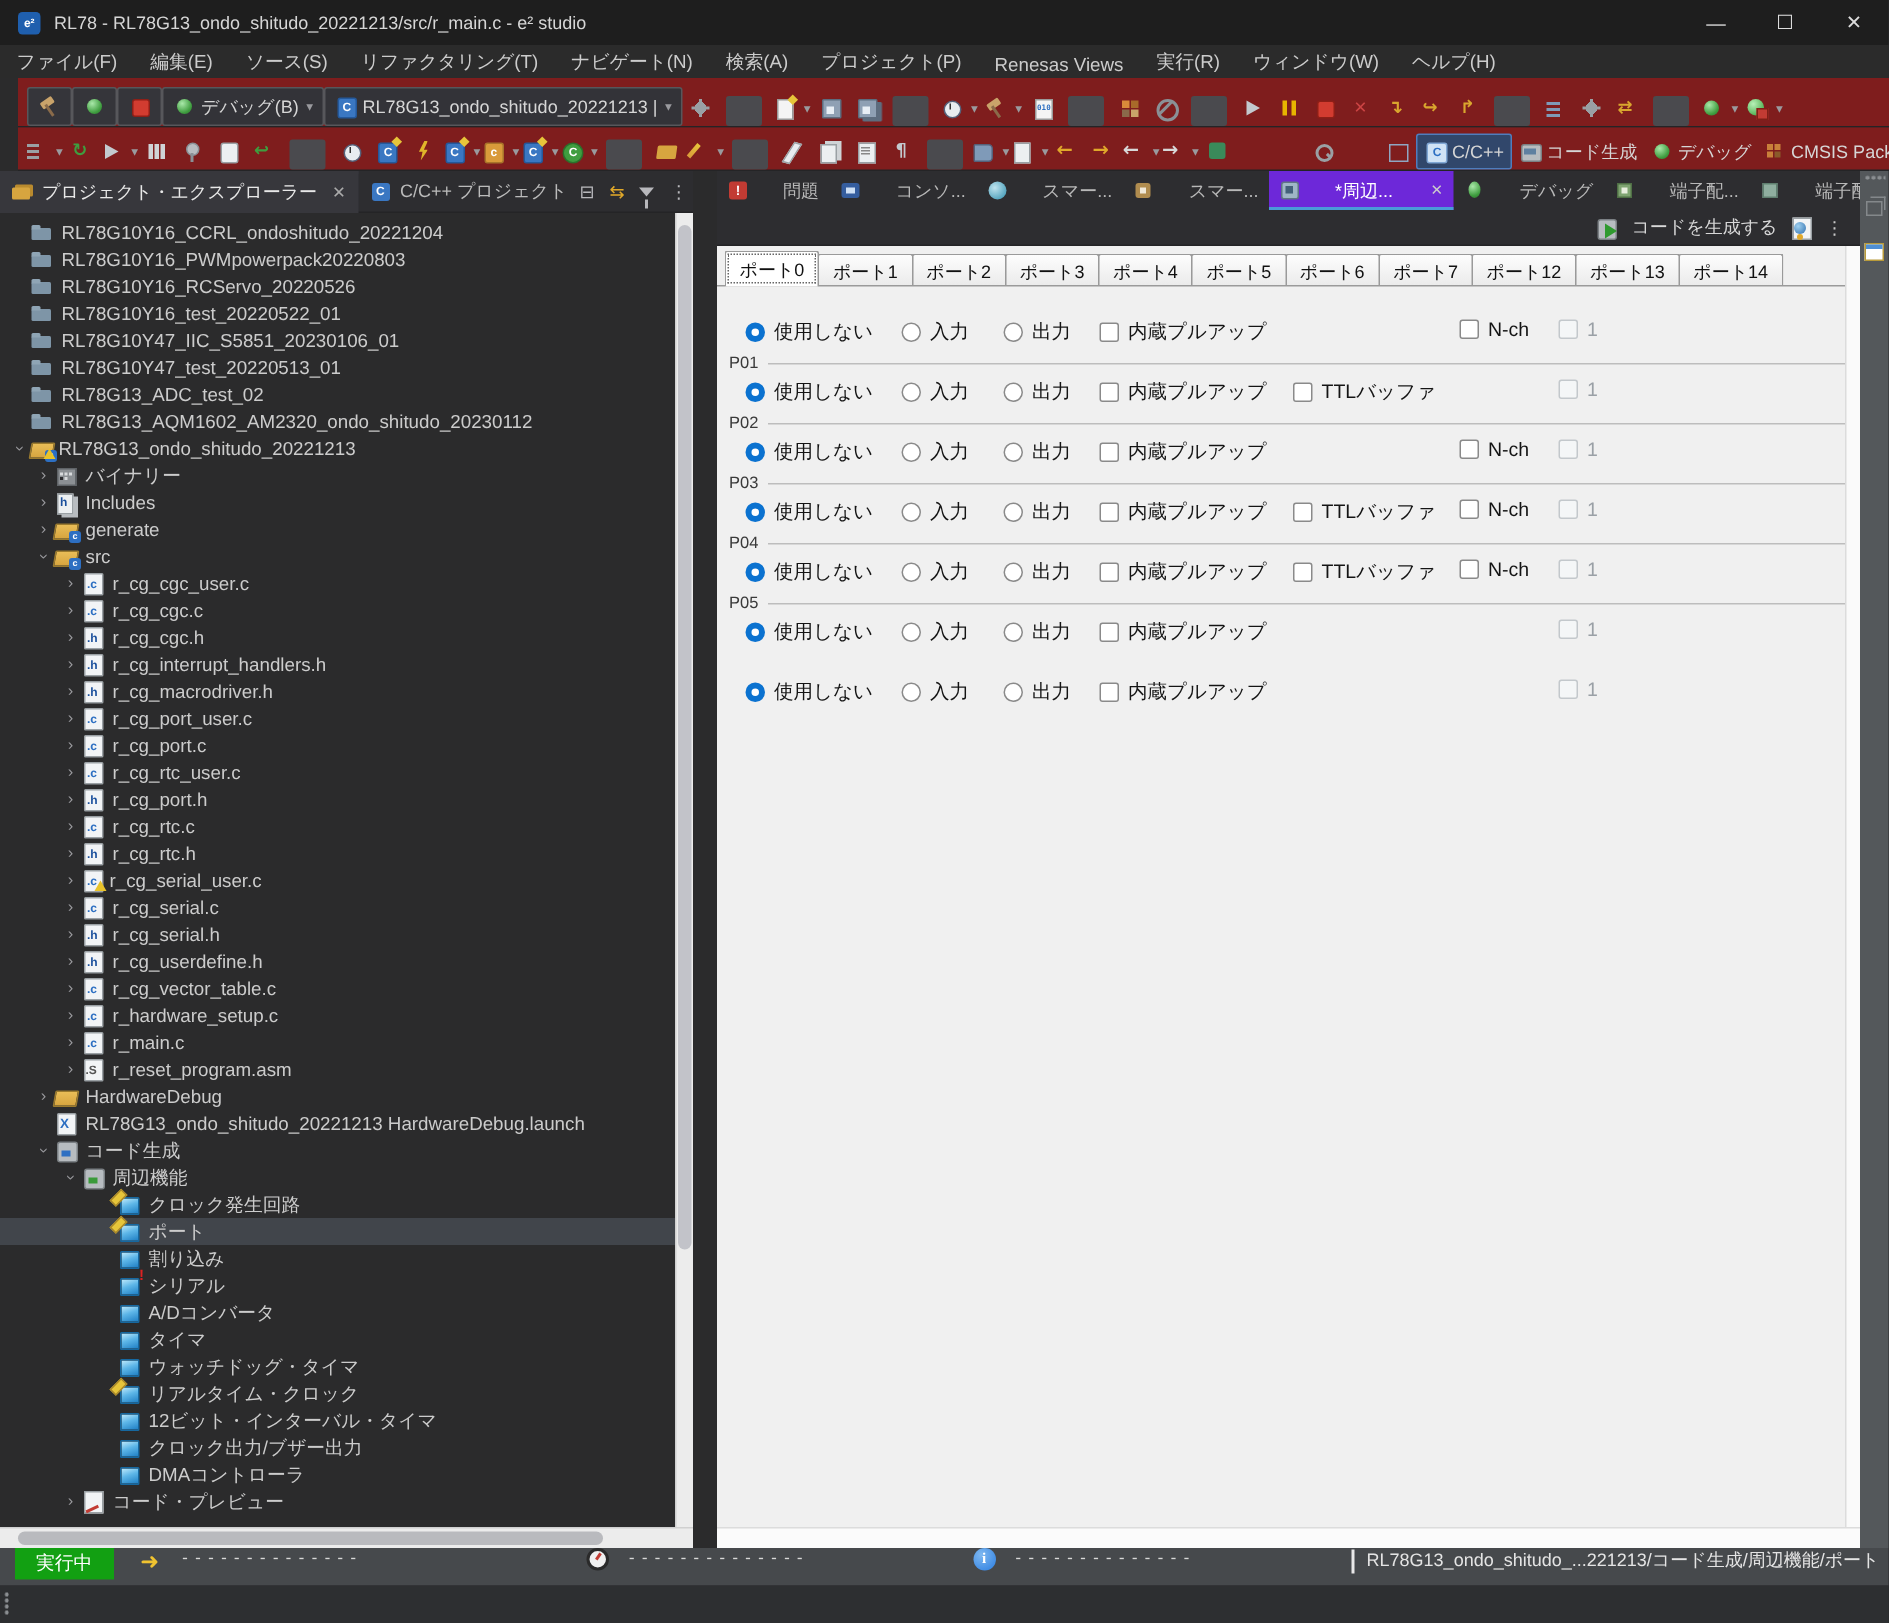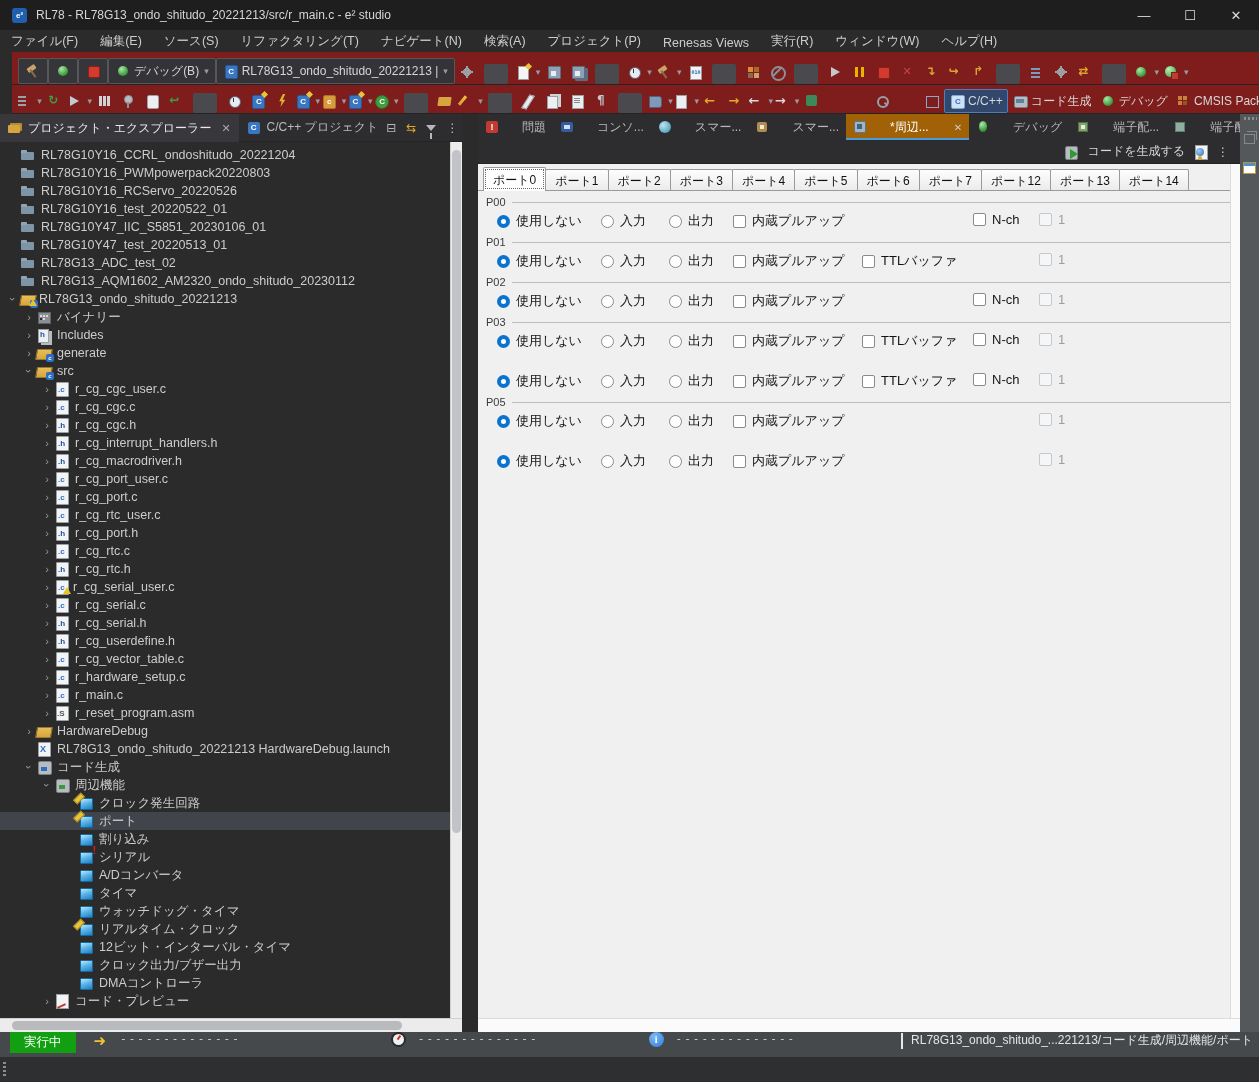--- a/index.html
+++ b/index.html
@@ -138,21 +138,21 @@
   .wbadge.on{display:inline-block;width:0;height:0;border-left:4px solid transparent;border-right:4px solid transparent;border-bottom:7px solid #e9c32a;margin:7px 2px 0 -12px;position:relative;z-index:2}
   #lvscroll{position:absolute;right:0;top:28px;width:12px;bottom:14px;background:#ececec;border-left:1px solid #d0d0d0}
   #lvthumb{position:absolute;left:1px;right:1px;top:8px;height:78%;background:#c2c3c9;border-radius:5px}
   #lhscroll{position:absolute;left:0;bottom:0;height:14px;right:0;background:#ececec;border-top:1px solid #d0d0d0}
   #lhthumb{position:absolute;top:2px;height:9px;left:12px;width:390px;background:#b9babe;border-radius:5px}
   #splitter{position:absolute;left:462px;top:0;width:16px;height:918px;background:#2b2b2c}
   
   #right{position:absolute;left:478px;top:0;width:762px;height:918px;background:#f0f0f0}
   #rtabs{height:26px;background:#2d2d30;display:flex;align-items:center;font-size:12px;color:#b8b8b8;overflow:hidden}
   .vtab{display:flex;align-items:center;gap:23px;height:26px;padding:0 7px;white-space:nowrap;flex:none}
-  .vtab.active{background:#a16207;color:#fff;box-shadow:inset 0 -2px 0 #4a9bd8}
+  .vtab.active{background:#6d28d9;color:#fff;box-shadow:inset 0 -2px 0 #4a9bd8}
   .vtab .vx{display:none;font-size:10px;color:#ccc;margin-left:2px}
   .vtab .vx.on{display:inline}
   .vic{width:14px;height:14px;position:relative;flex:none}
   .v-prob::before{content:"!";position:absolute;inset:1px;background:#c23b33;color:#fff;border-radius:2px;font:bold 9px/12px "Liberation Sans",sans-serif;text-align:center}
   .v-cons::before{content:"";position:absolute;left:1px;top:2px;right:1px;bottom:2px;background:#355d9e;border-radius:2px}
   .v-cons::after{content:"";position:absolute;left:4px;top:5px;width:6px;height:4px;background:#cfe0f5}
   .v-globe::before{content:"";position:absolute;inset:1px;border-radius:50%;background:radial-gradient(circle at 35% 35%,#bfe3ee,#2f8fae)}
   .v-smart2::before{content:"";position:absolute;inset:2px;background:#b08c4f;border-radius:2px}
   .v-smart2::after{content:"";position:absolute;left:5px;top:5px;width:4px;height:4px;background:#f0e8d8}
   .v-periph::before{content:"";position:absolute;inset:1px;background:#9fb6c6;border:1px solid #5f7585;border-radius:2px}
@@ -926,24 +926,20 @@
           <span class="ptab"><span>ポート5</span></span>
           <span class="ptab"><span>ポート6</span></span>
           <span class="ptab"><span>ポート7</span></span>
           <span class="ptab"><span>ポート12</span></span>
           <span class="ptab"><span>ポート13</span></span>
           <span class="ptab"><span>ポート14</span></span>
         </div>
       <div id="pgroups">
 
       <div class="pgrp">
-            <div class="phead">
-              <span class="plabel">P00</span>
-              <span class="pline"></span>
-            </div>
             <div class="pctrl">
               <label class="opt c1">
                 <i class="rb on"></i>
                 <span>使用しない</span>
               </label>
               <label class="opt c2">
                 <i class="rb"></i>
                 <span>入力</span>
               </label>
               <label class="opt c3">
@@ -1061,20 +1057,24 @@
                 <i class="cbx"></i>
                 <span>N-ch</span>
               </label>
               <label class="opt dis c7">
                 <i class="cbx"></i>
                 <span>1</span>
               </label>
             </div>
           </div>
           <div class="pgrp">
+            <div class="phead">
+              <span class="plabel">P04</span>
+              <span class="pline"></span>
+            </div>
             <div class="pctrl">
               <label class="opt c1">
                 <i class="rb on"></i>
                 <span>使用しない</span>
               </label>
               <label class="opt c2">
                 <i class="rb"></i>
                 <span>入力</span>
               </label>
               <label class="opt c3">

